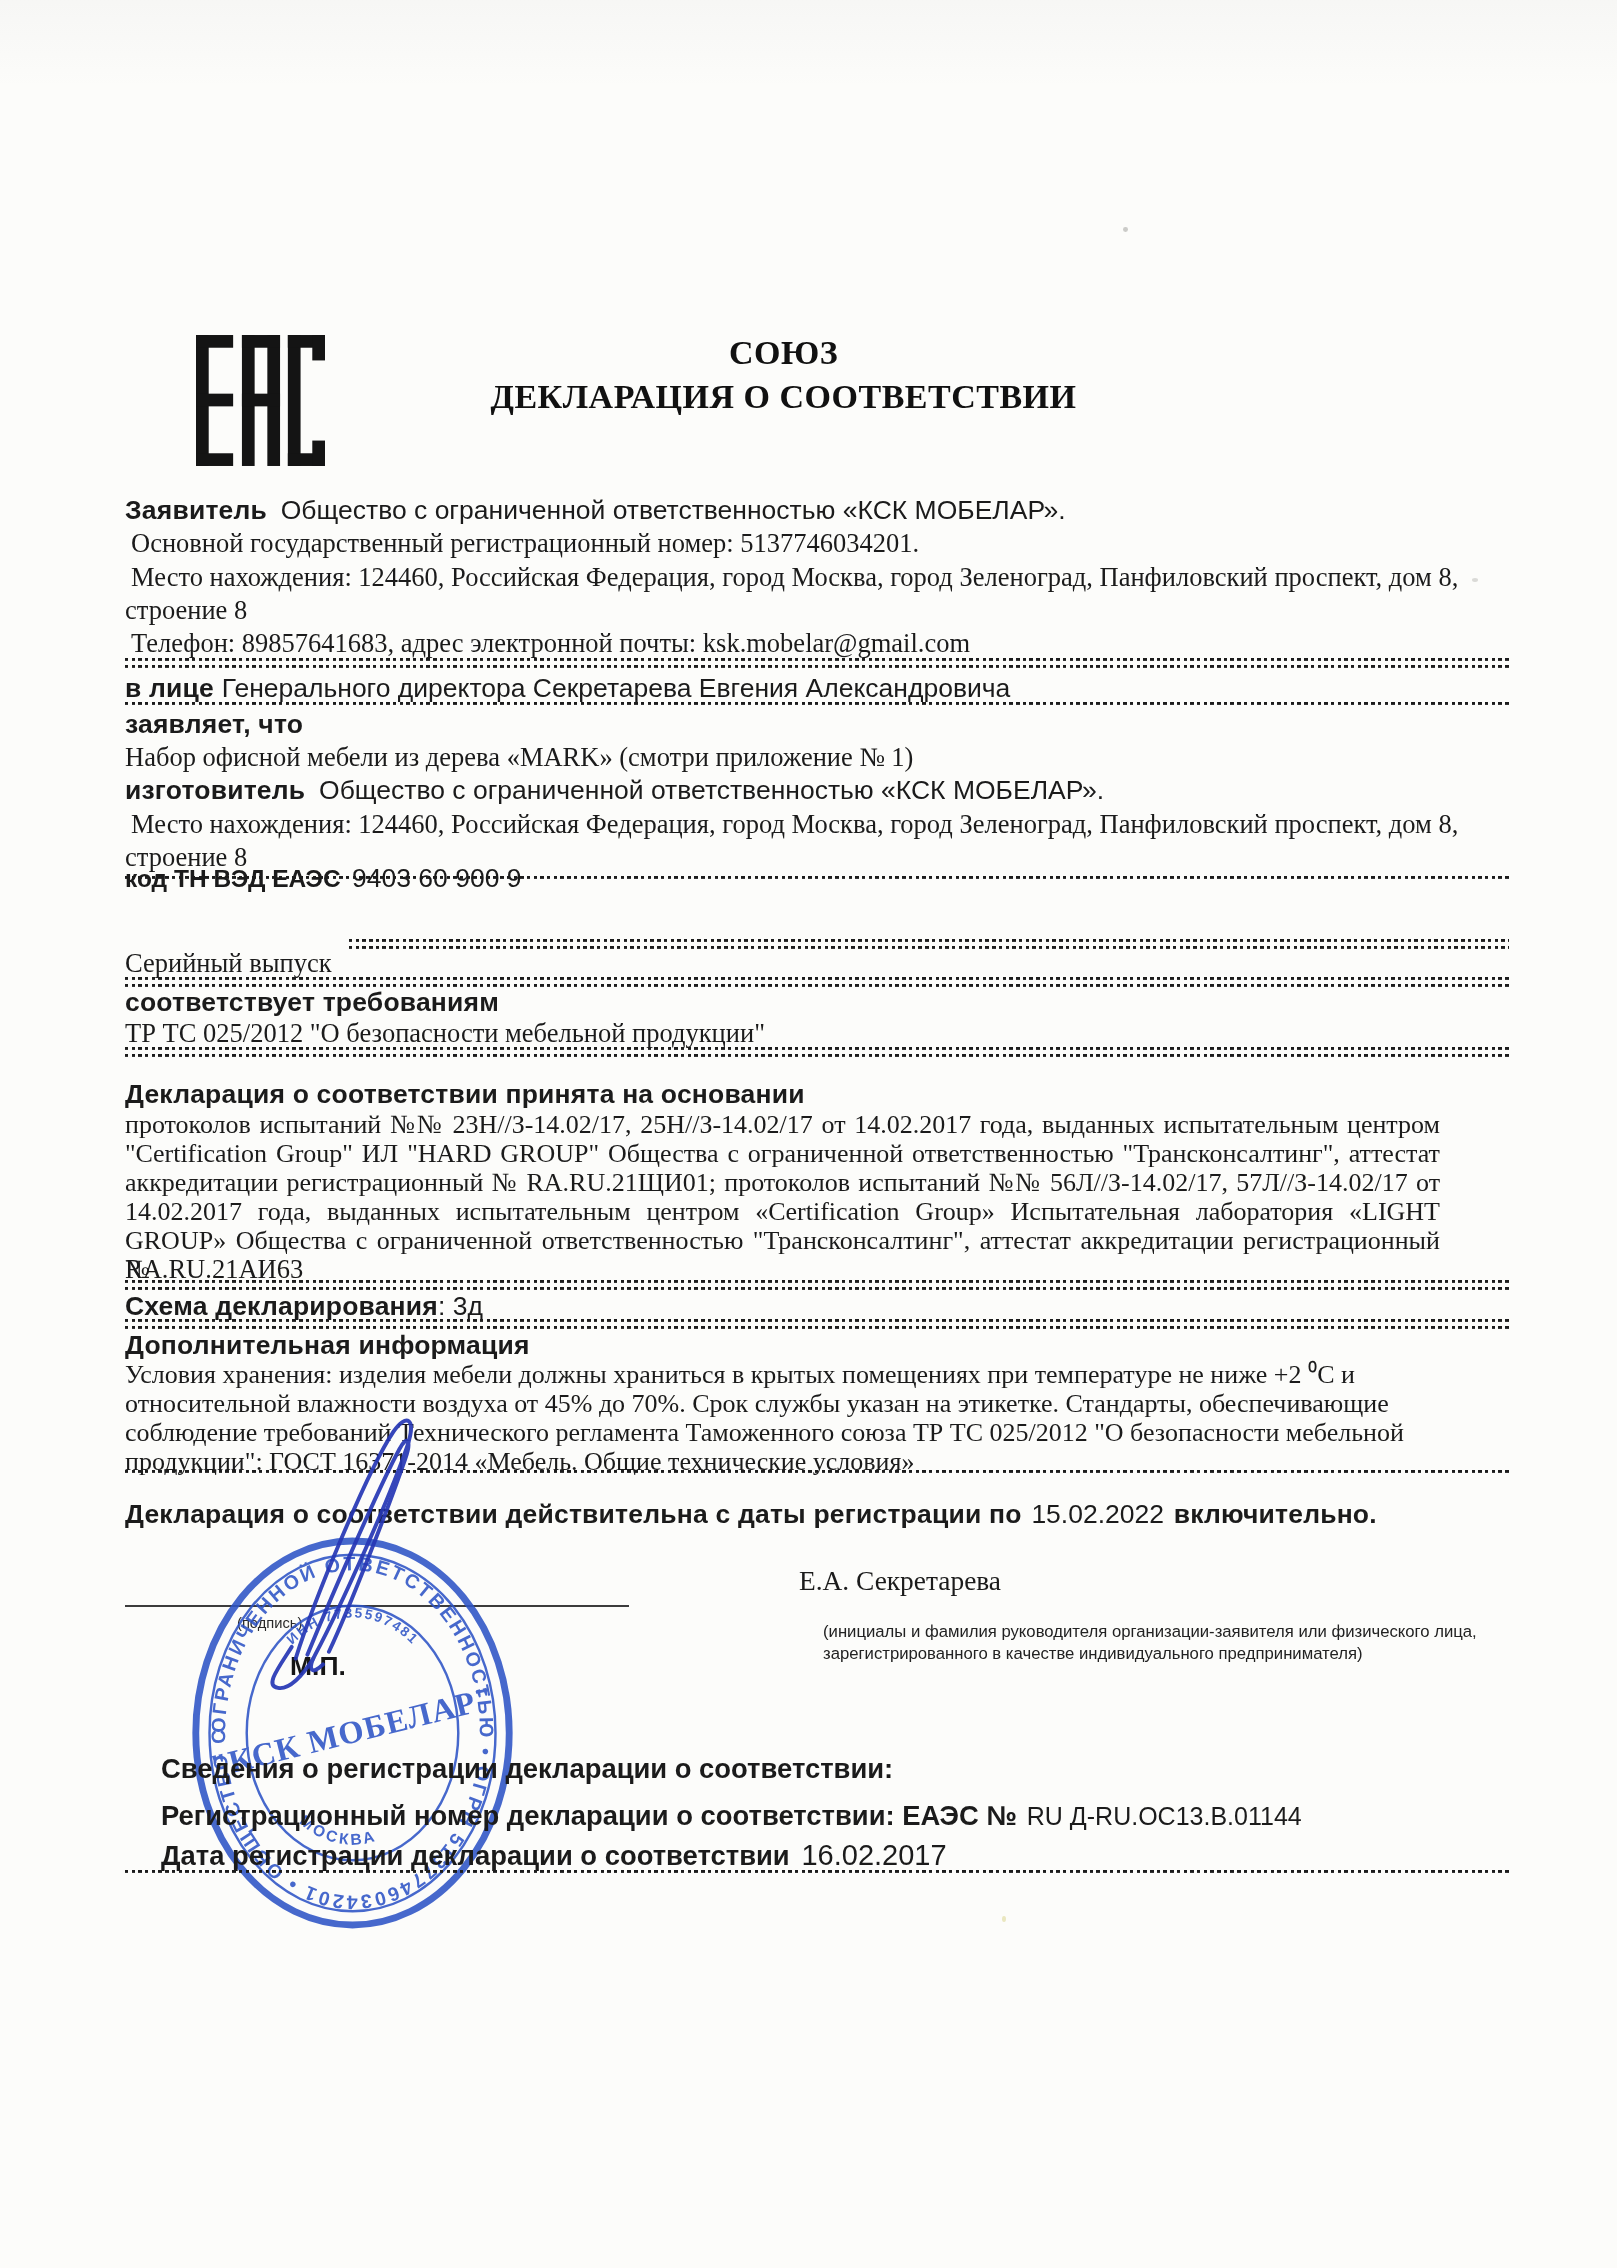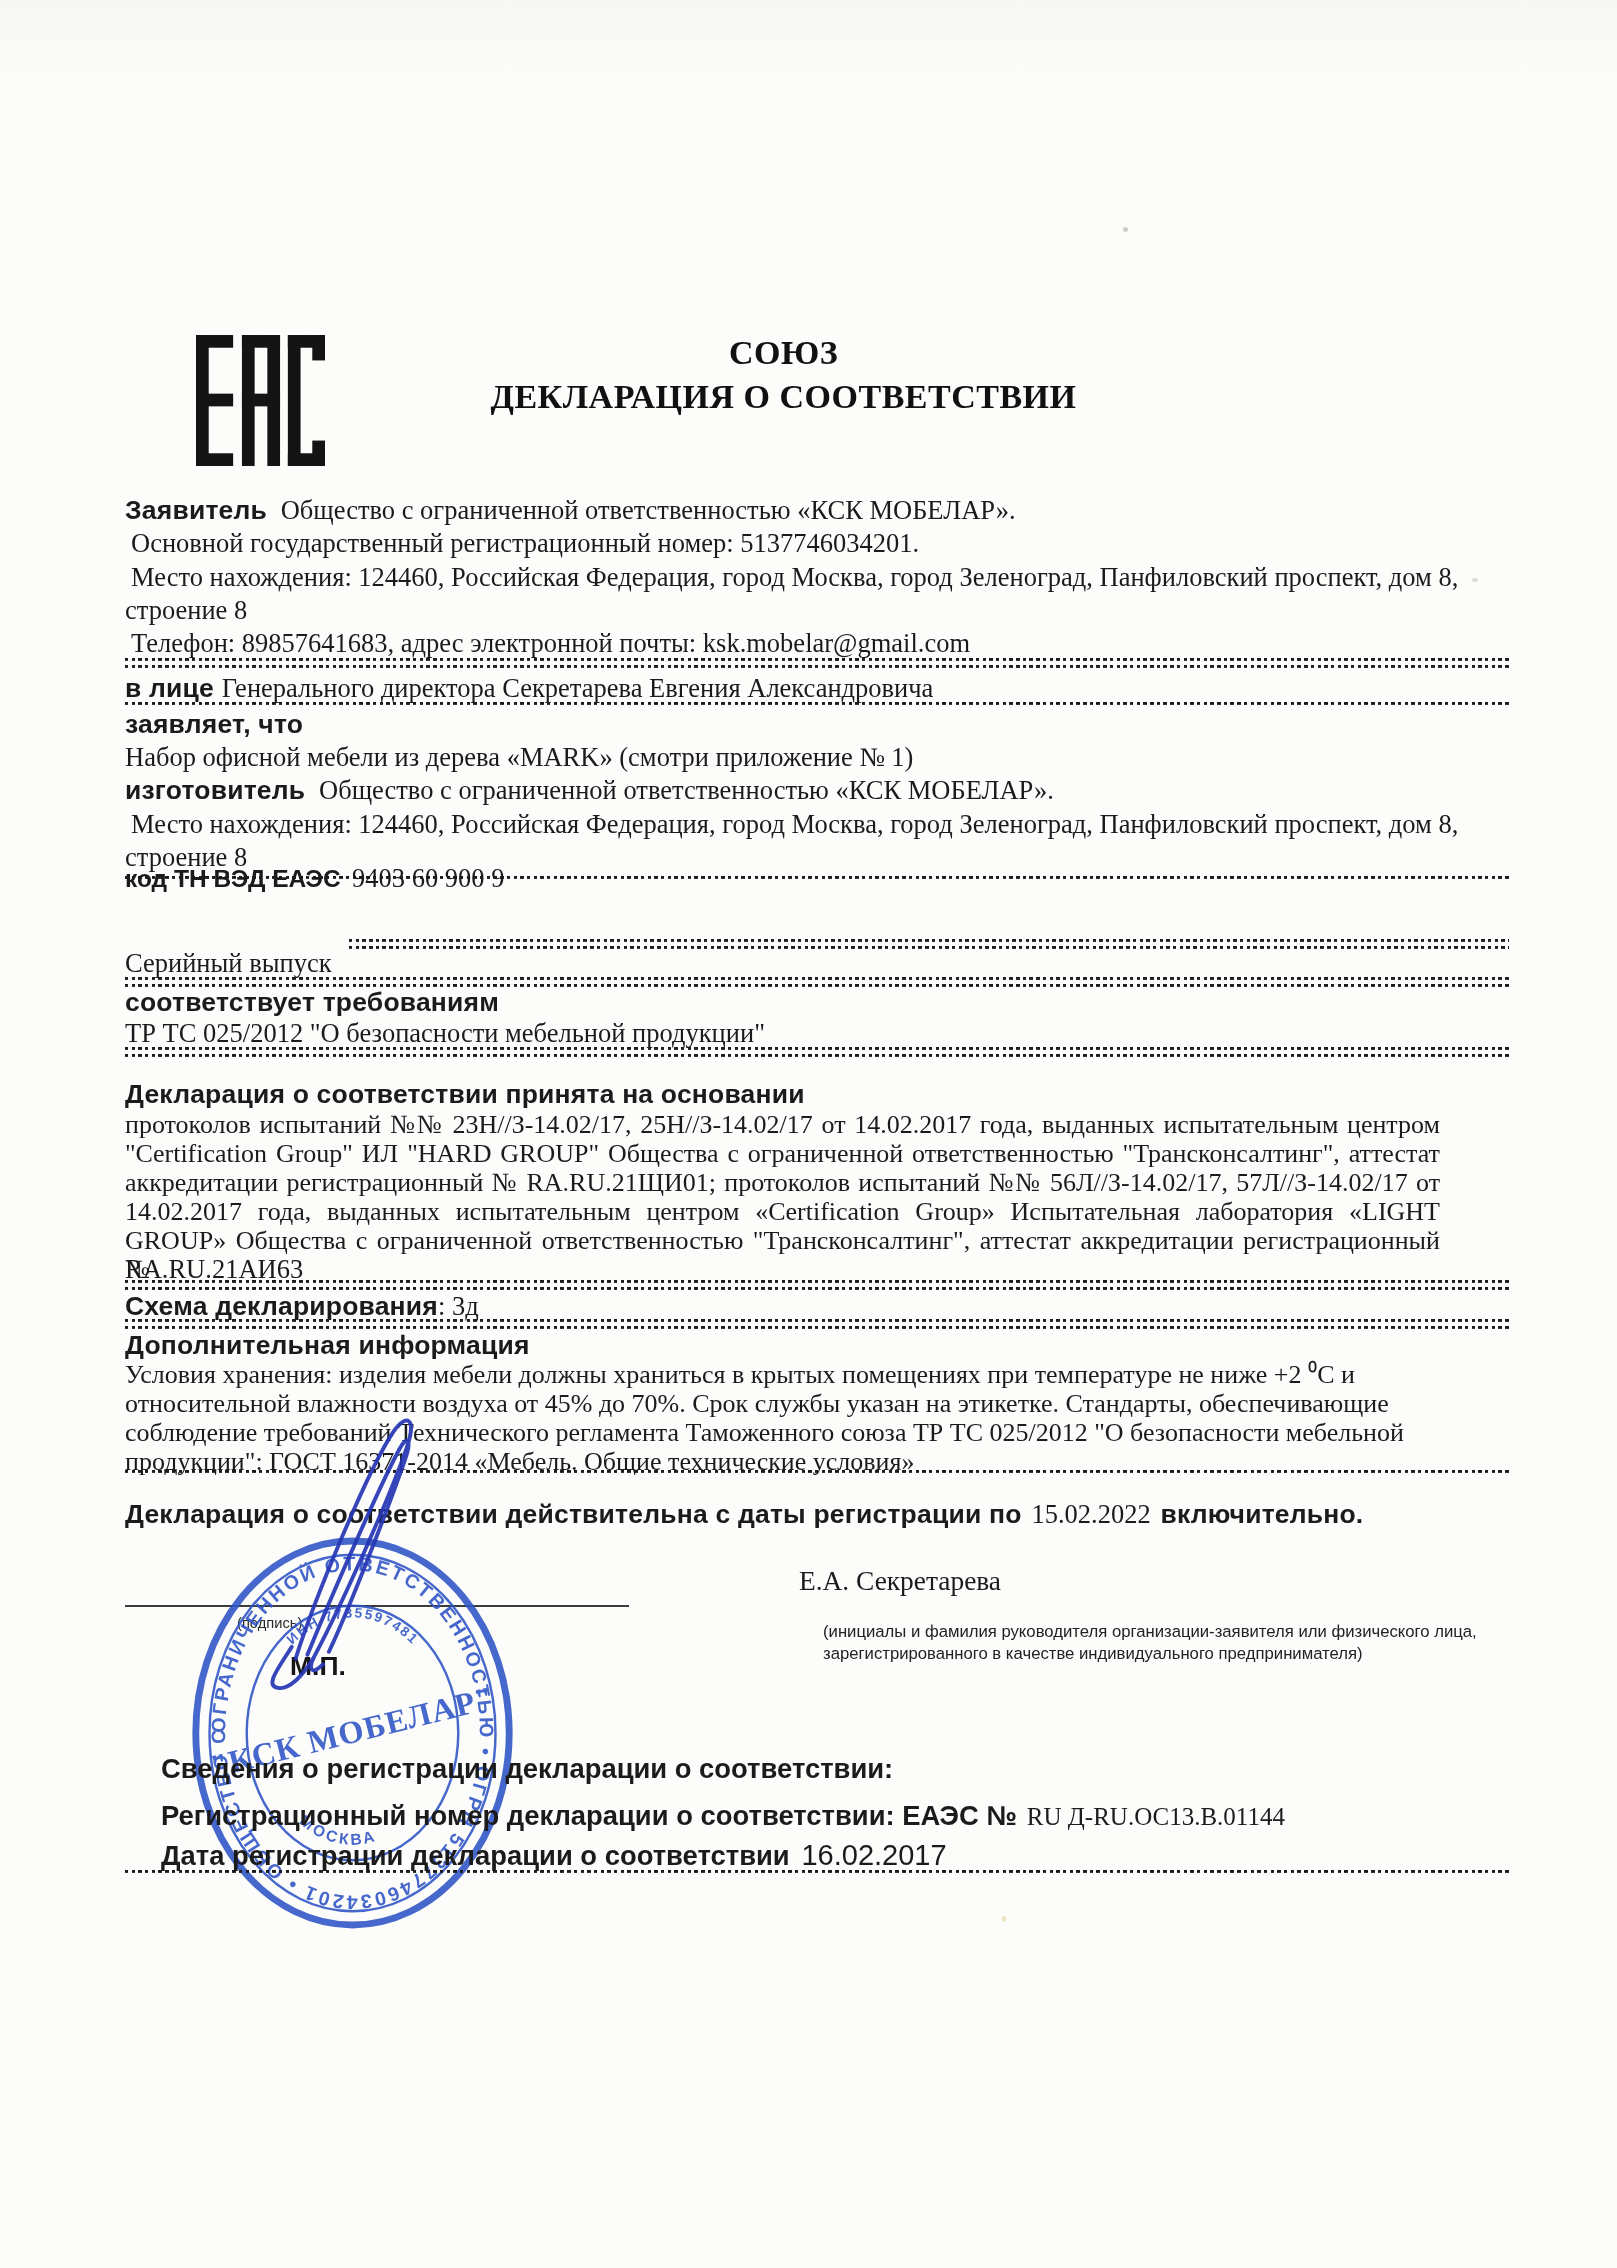--- a/index.html
+++ b/index.html
@@ -13,21 +13,21 @@
   .page::before{
     content:""; position:absolute; inset:0;
     background:linear-gradient(180deg, rgba(120,120,120,0.04), rgba(255,255,255,0) 88px);
     pointer-events:none;
   }
   .abs{position:absolute;}
   .row{position:absolute; left:125px; right:108px; font-size:26.5px; line-height:32px; white-space:nowrap;}
   .lbl{font-family:"Liberation Sans", sans-serif; font-weight:bold; letter-spacing:0.2px;}
   .lbl.mr{margin-right:13.7px;}
   .lbl.mr8{margin-right:7.8px;}
-  .ser{font-family:Liberation Serif, serif;}
+  .ser{font-family:Liberation Sans, sans-serif;}
   .ml10{margin-left:9.8px;}
   .ml12{margin-left:11.8px;}
   
   .dot{position:absolute; left:125px; right:108px; height:3.9px;
        background-image:repeating-linear-gradient(90deg,#1c1c1c 0 3.4px,transparent 3.4px 6.7px);
        background-size:100% 2.9px; background-repeat:no-repeat; background-position:0 0;}
   .dot.dbl{height:10.8px;
        background-image:repeating-linear-gradient(90deg,#1c1c1c 0 3.4px,transparent 3.4px 6.7px),
                         repeating-linear-gradient(90deg,#1c1c1c 0 3.4px,transparent 3.4px 6.7px);
        background-size:100% 2.9px,100% 2.9px; background-position:0 0,0 6.9px;

